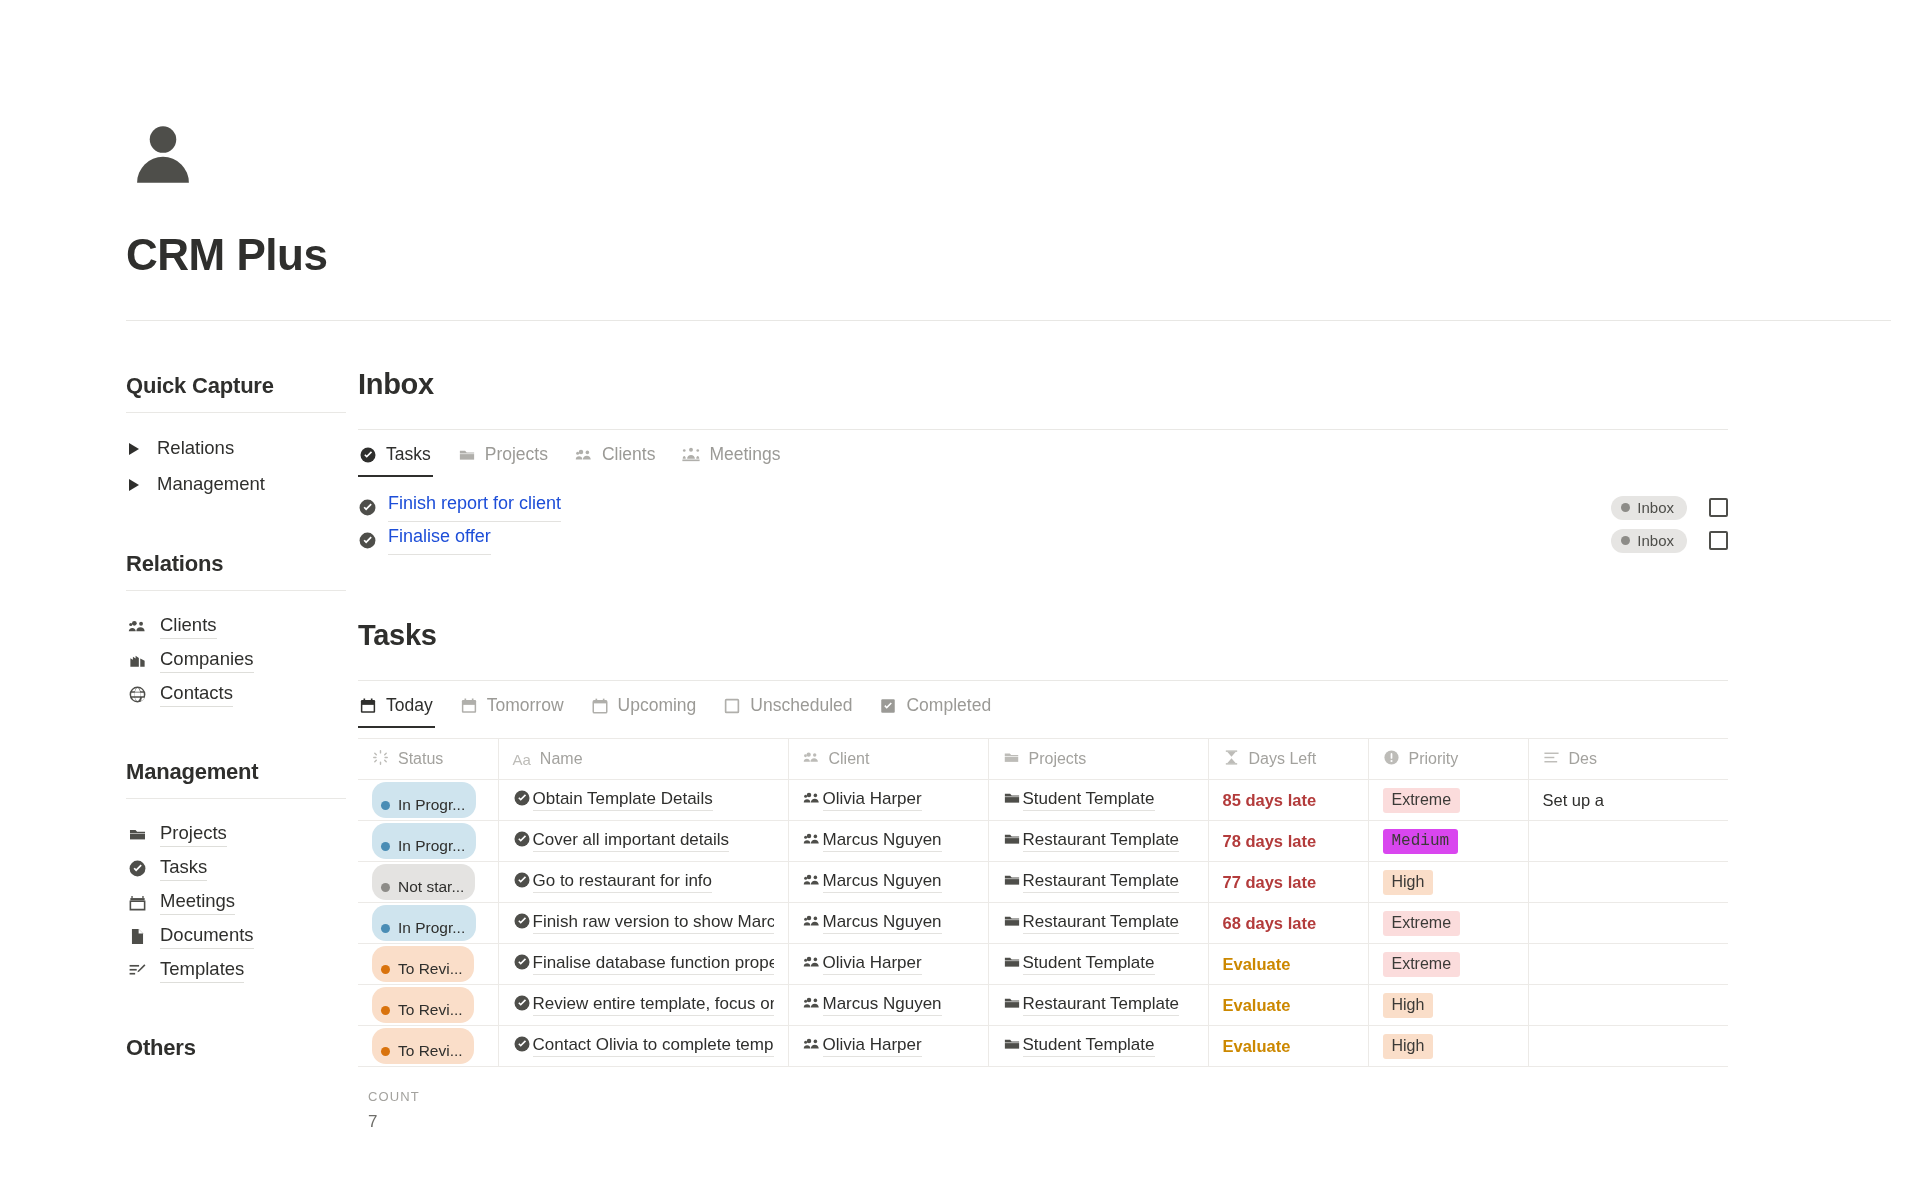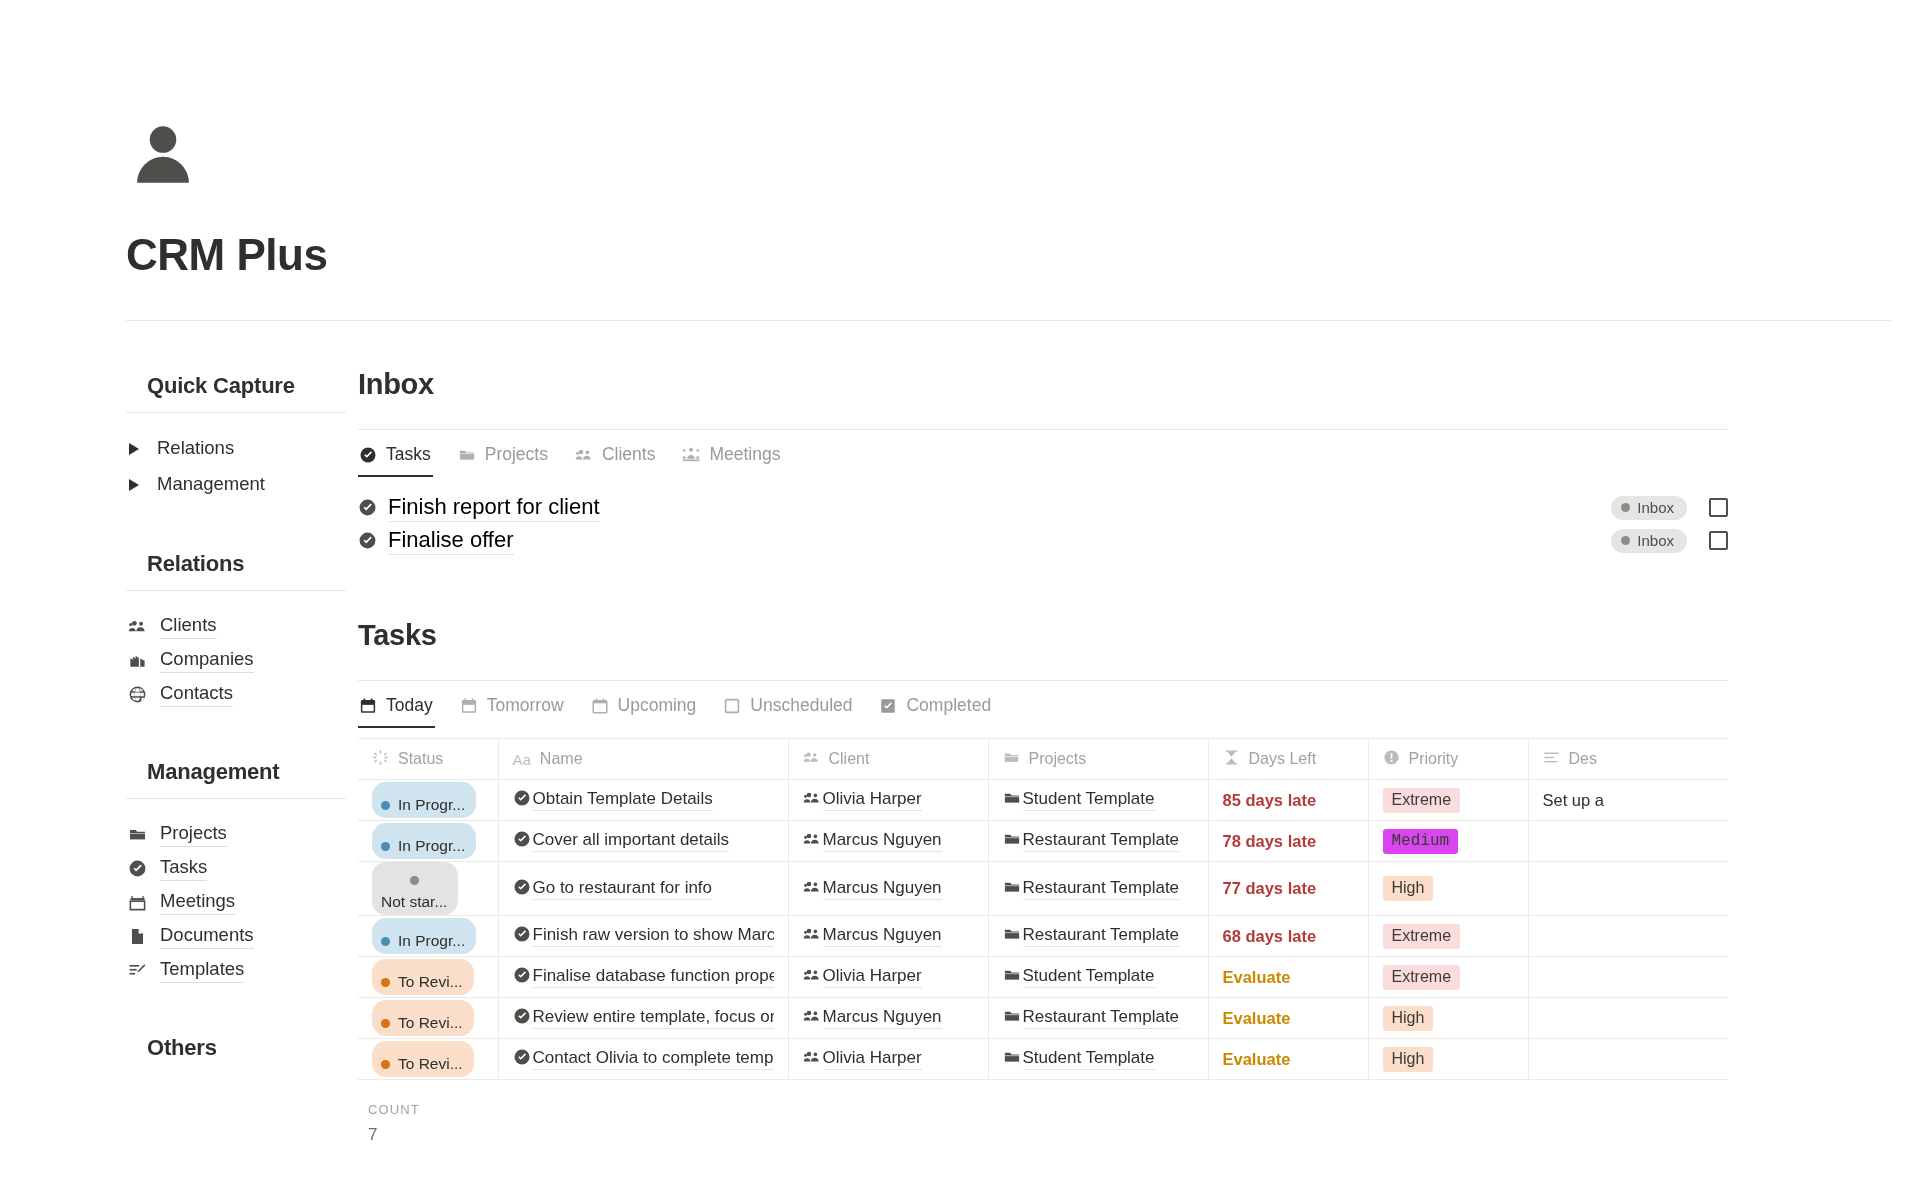--- a/index.html
+++ b/index.html
@@ -34,21 +34,20 @@
     margin-top: 40px;
     width: 1765px;
   }
   .sb-section { margin-top: 48px; }
   .sb-section.first { margin-top: 52px; }
   .sb-heading {
     font-size: 22px;
     font-weight: 700;
     color: #2f2f2d;
     letter-spacing: -0.2px;
-    margin-left: 21px;
   }
   .sb-rule { height: 1px; background: #e9e8e5; margin-top: 13px; width: 220px; }
   .sb-list { margin-top: 18px; }
   .sb-item {
     display: flex;
     align-items: center;
     gap: 12px;
     height: 34px;
     cursor: pointer;
   }
@@ -117,24 +116,24 @@
   .inbox-rows { margin-top: 14px; }
   .inbox-row {
     display: flex;
     align-items: center;
     height: 33px;
     position: relative;
   }
   .inbox-left { display: flex; align-items: center; gap: 11px; }
   .inbox-left .cico svg { width: 19px; height: 19px; fill: #4e4e4a; display: block; }
   .inbox-name {
-    font-size: 22px;
-    color: #000000;
+    font-size: 18px;
+    color: #1d4ed8;
     border-bottom: 1px solid #e3e2df;
-    padding-bottom: 1px;
+    padding-bottom: 7px;
   }
   .inbox-right {
     margin-left: auto;
     display: flex;
     align-items: center;
     gap: 22px;
   }
   .pill {
     display: inline-flex;
     align-items: center;
@@ -205,21 +204,21 @@
     gap: 8px;
     border-radius: 14px;
     padding: 14px 11px 4px 9px;
     font-size: 15.5px;
     max-width: 118px;
     overflow: hidden;
   }
   .stat-pill .dot { width: 9px; height: 9px; border-radius: 50%; flex: 0 0 9px; }
   .st-blue   { background: #cfe4ee; color: #2f2f2d; }
   .st-blue   .dot { background: #4a8db5; }
-  .st-gray   { background: #e4e3e1; color: #2f2f2d; flex-direction: column; }
+  .st-gray   { background: #e4e3e1; color: #2f2f2d; }
   .st-gray   .dot { background: #8d8c88; }
   .st-orange { background: #fadec9; color: #2f2f2d; }
   .st-orange .dot { background: #d9730d; }
 
   .days { font-size: 16.5px; font-weight: 600; }
   .days.late { color: #b33b3b; }
   .days.eval { color: #cc8800; }
 
   .prio {
     display: inline-block;

